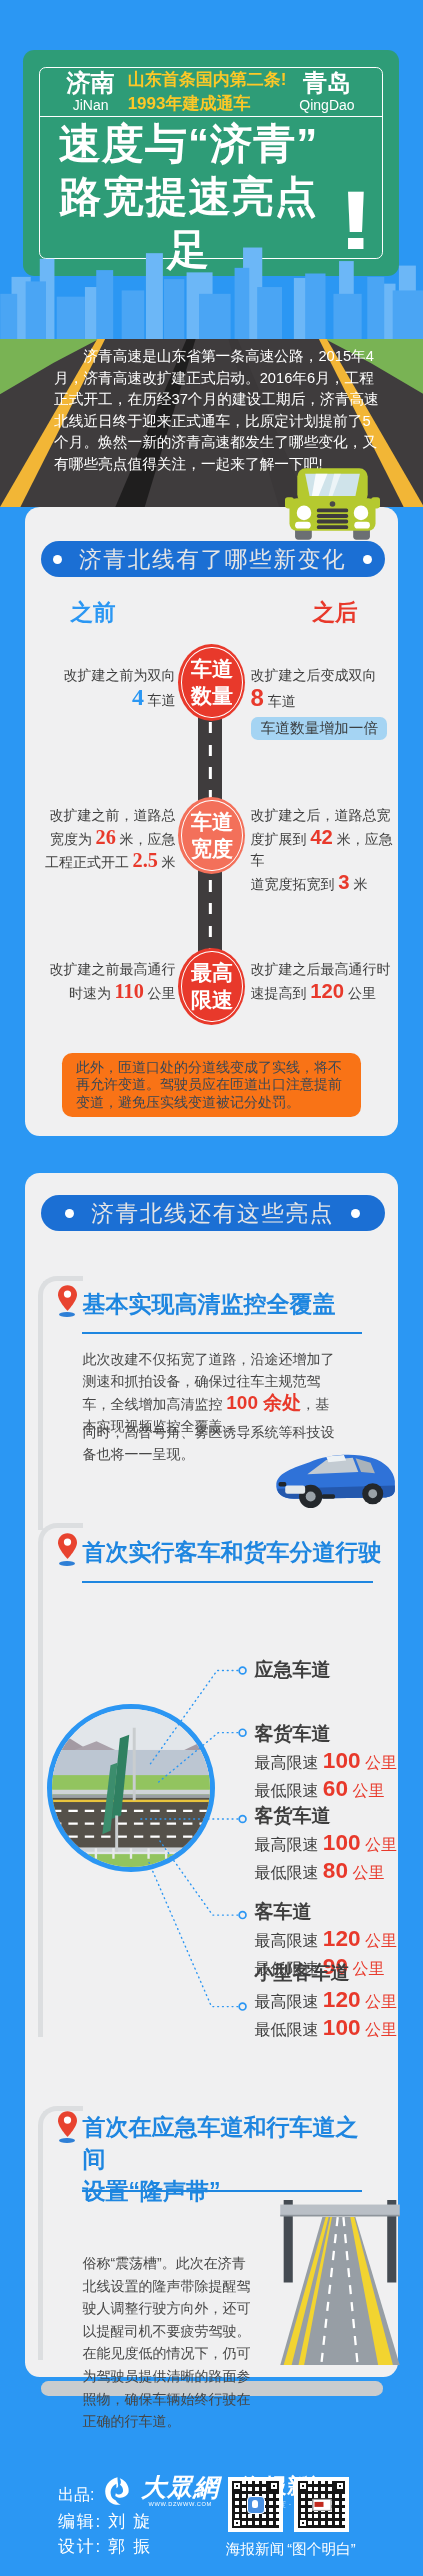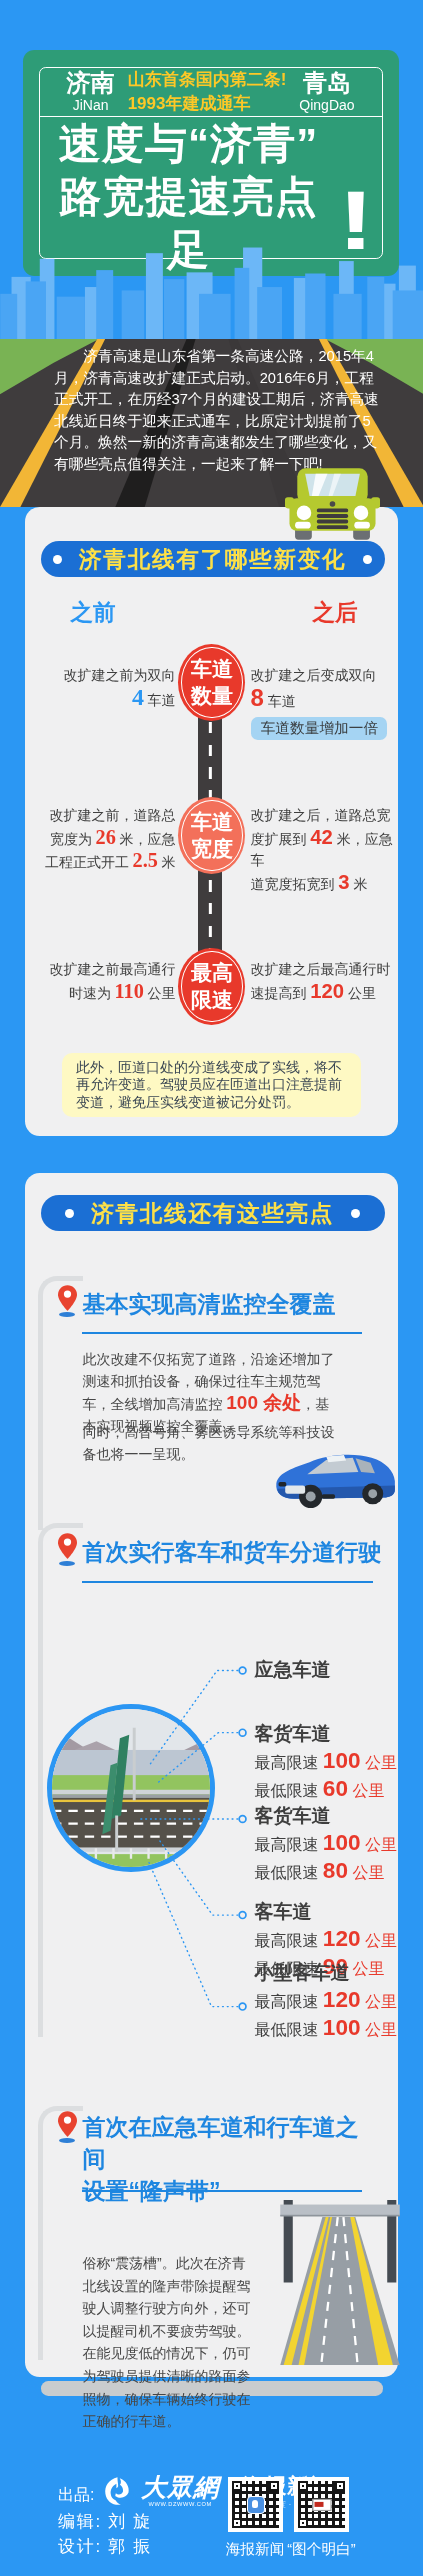--- a/index.html
+++ b/index.html
@@ -22,41 +22,41 @@
   .roadband{left:0;top:339px;width:424px;height:168px;}
   .intro{left:54px;top:346px;width:325px;color:#fff;font-size:14.7px;line-height:21.5px;text-indent:2em;z-index:2;}
   .car-front{left:285px;top:468px;width:95px;height:73px;z-index:6;}
   
   .card{position:absolute;left:25.4px;width:373px;background:#f0f0f1;border-radius:14.7px;}
   .card1{top:507px;height:629px;z-index:3;}
   .card2{top:1173px;height:1204px;z-index:3;}
   .shadowbar{left:41px;top:2381px;width:342px;height:14.7px;background:#c9ccce;border-radius:7.3px;}
   .pill{position:absolute;left:15.3px;width:344px;height:36px;background:#1b6fd4;border-radius:18px;
         display:flex;align-items:center;justify-content:center;gap:17px;}
-  .pill .txt{color:#fde047;font-size:22.6px;font-weight:bold;letter-spacing:1.7px;}
+  .pill .txt{color:#e5e5e5;font-size:22.6px;font-weight:normal;letter-spacing:1.7px;}
   .dot{width:9px;height:9px;border-radius:50%;background:#fff;}
   
   .lbl-before{left:45px;top:90px;font-size:22.6px;font-weight:bold;color:#2b97f3;}
   .lbl-after{left:287px;top:90px;font-size:22.6px;font-weight:bold;color:#e8392b;}
   .strip{left:173px;top:167px;width:24px;height:347px;background:#3f3c3d;}
   .strip i{position:absolute;left:50%;transform:translateX(-50%);width:2.3px;top:3.4px;bottom:3.4px;
            background:repeating-linear-gradient(#fff 0 11.3px,transparent 11.3px 22.6px);}
   .badge{position:absolute;left:153px;width:67px;height:77px;border-radius:50%;display:flex;align-items:center;justify-content:center;text-align:center;}
   .badge .ring{position:absolute;inset:2.8px;border:1.7px solid #fff;border-radius:50%;}
   .badge .bt{color:#fff;font-size:21px;font-weight:bold;line-height:26.6px;position:relative;}
   .bg-red{background:#e8392b;} .bg-salmon{background:#f3705a;}
   .cmp{position:absolute;font-size:14px;color:#3f3f3f;line-height:21.5px;}
   .cmp.l{left:14px;width:136px;text-align:right;font-family:Liberation Serif, serif;}
   .cmp.r{left:225px;width:145px;text-align:left;}
   .num-b{color:#2b97f3;font-size:24px;font-weight:bold;}
   .num-r{color:#e8392b;font-size:20.3px;font-weight:bold;}
   .num-R{color:#e8392b;font-size:24px;font-weight:bold;}
   .notepill{left:226px;top:210px;width:136px;height:22.6px;background:#a5d4f3;border-radius:6.8px;
             display:flex;align-items:center;justify-content:center;font-size:14.7px;color:#3c4043;}
-  .notebox{left:37px;top:546px;width:299px;background:#fef9c3;border-radius:10.2px;padding:5.7px 13.6px;
+  .notebox{left:37px;top:546px;width:299px;background:#f97316;border-radius:10.2px;padding:5.7px 13.6px;
            box-sizing:border-box;font-size:14px;line-height:17.5px;color:#3b4754;}
   
   .hook{position:absolute;width:40px;border-left:5.7px solid #dcdee0;border-top:5.7px solid #dcdee0;border-top-left-radius:19px;z-index:1;}
   .pin{position:absolute;width:19px;height:26px;z-index:4;}
   .pin-shadow{position:absolute;width:16px;height:5.1px;background:#2e7fd6;border-radius:50%;z-index:3;}
   .h2blue{position:absolute;left:57px;color:#1e86e0;font-size:23px;font-weight:bold;line-height:32px;z-index:4;}
   .uline{position:absolute;left:57px;height:1.7px;background:#1e86e0;z-index:4;}
   .bodytxt{position:absolute;left:57px;font-size:14px;line-height:21.5px;color:#474747;z-index:4;}
   .em-red{color:#e8392b;font-size:19px;font-weight:bold;}
   .subtxt{position:absolute;left:57px;font-size:16.4px;color:#3f3f3f;z-index:4;}

